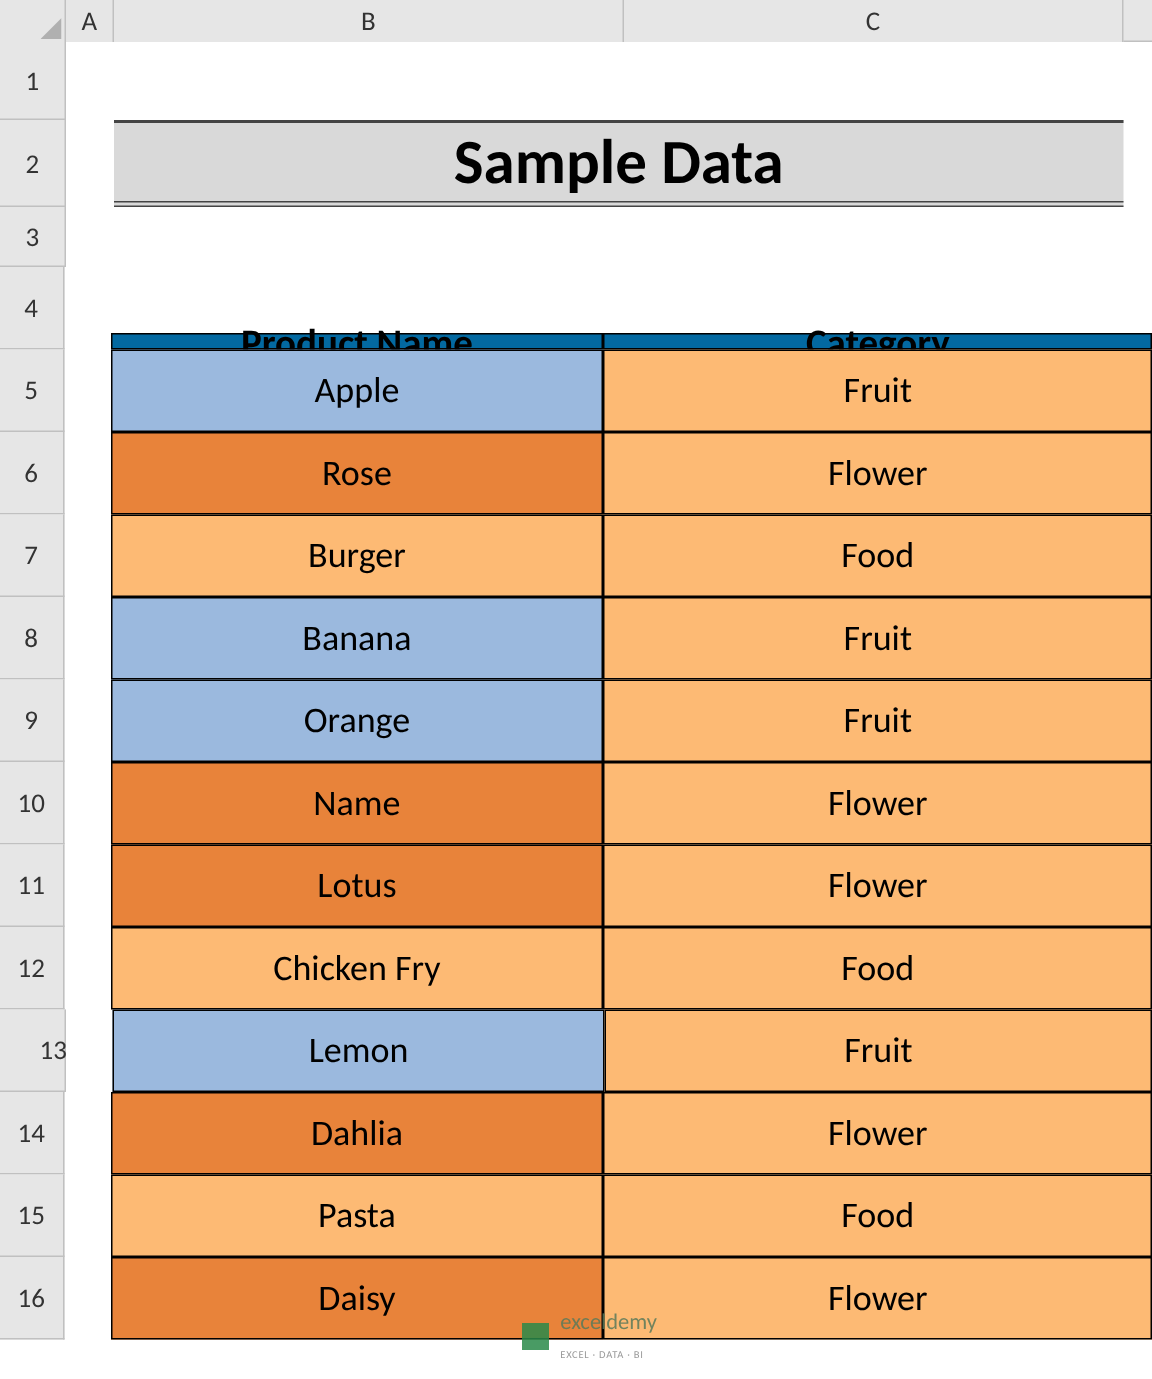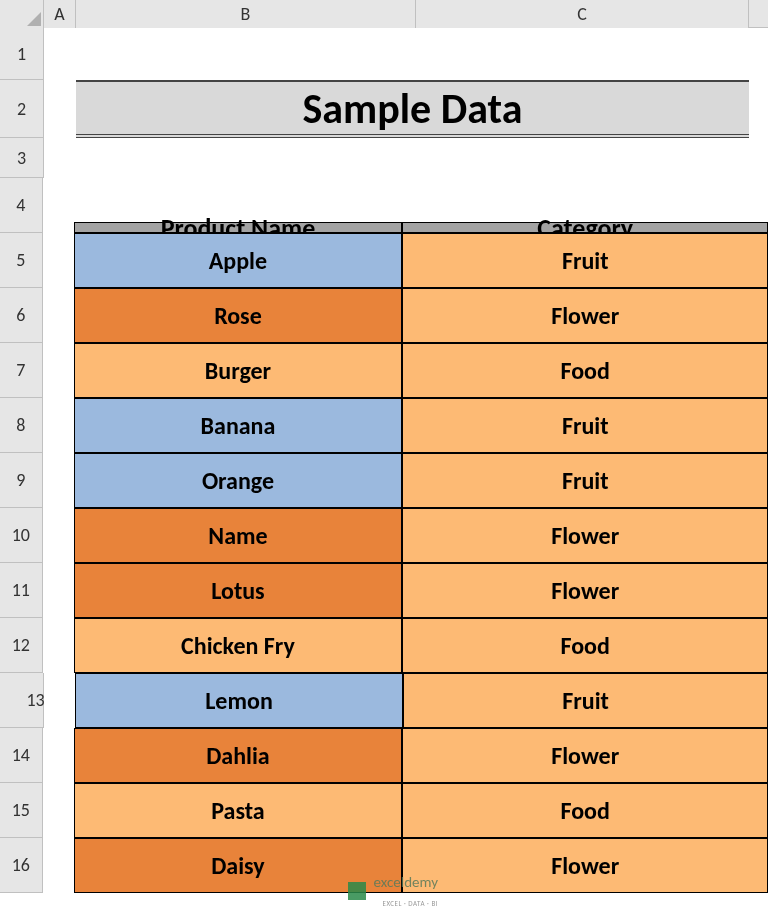--- a/index.html
+++ b/index.html
@@ -58,39 +58,38 @@
     
     .row { display: flex; }
     .row-1 { height: 52px; }
     .row-2 { height: 58px; }
     .row-3 { height: 40px; }
     .row-data { height: 55px; }
     .cell {
       display: flex;
       align-items: center;
       justify-content: center;
-      font-weight: bold;
     }
     
     .title-cell {
       width: 673px;
       font-size: 42px;
       font-weight: 700;
       color: #000;
       background: #d9d9d9;
       border-top: 2px solid #444;
       border-bottom: 4px double #444;
     }
     .spacer-cell-A { width: 32px; }
     
     .table-head {
       font-size: 26px;
       font-weight: 700;
       color: #000;
-      background: #a3a3a3;
+      background: #0369a1;
       border: 1px solid #000;
       margin-top: 44px;
     }
     
     .data-cell {
       font-size: 24px;
       color: #000;
       border: 1px solid #000;
       background: #fdba74;
     }
@@ -101,21 +100,20 @@
     
     .wm {
       position: absolute;
       right: 330px;
       top: 872px;
       display: flex;
       align-items: center;
       gap: 8px;
       opacity: 0.85;
       z-index: 5;
-      text-align: right;
     }
     .wm-logo {
       width: 18px;
       height: 18px;
       background: #2a8a4a;
       display: inline-block;
     }
     .wm-text {
       font-size: 15px;
       color: #5a7a5a;

